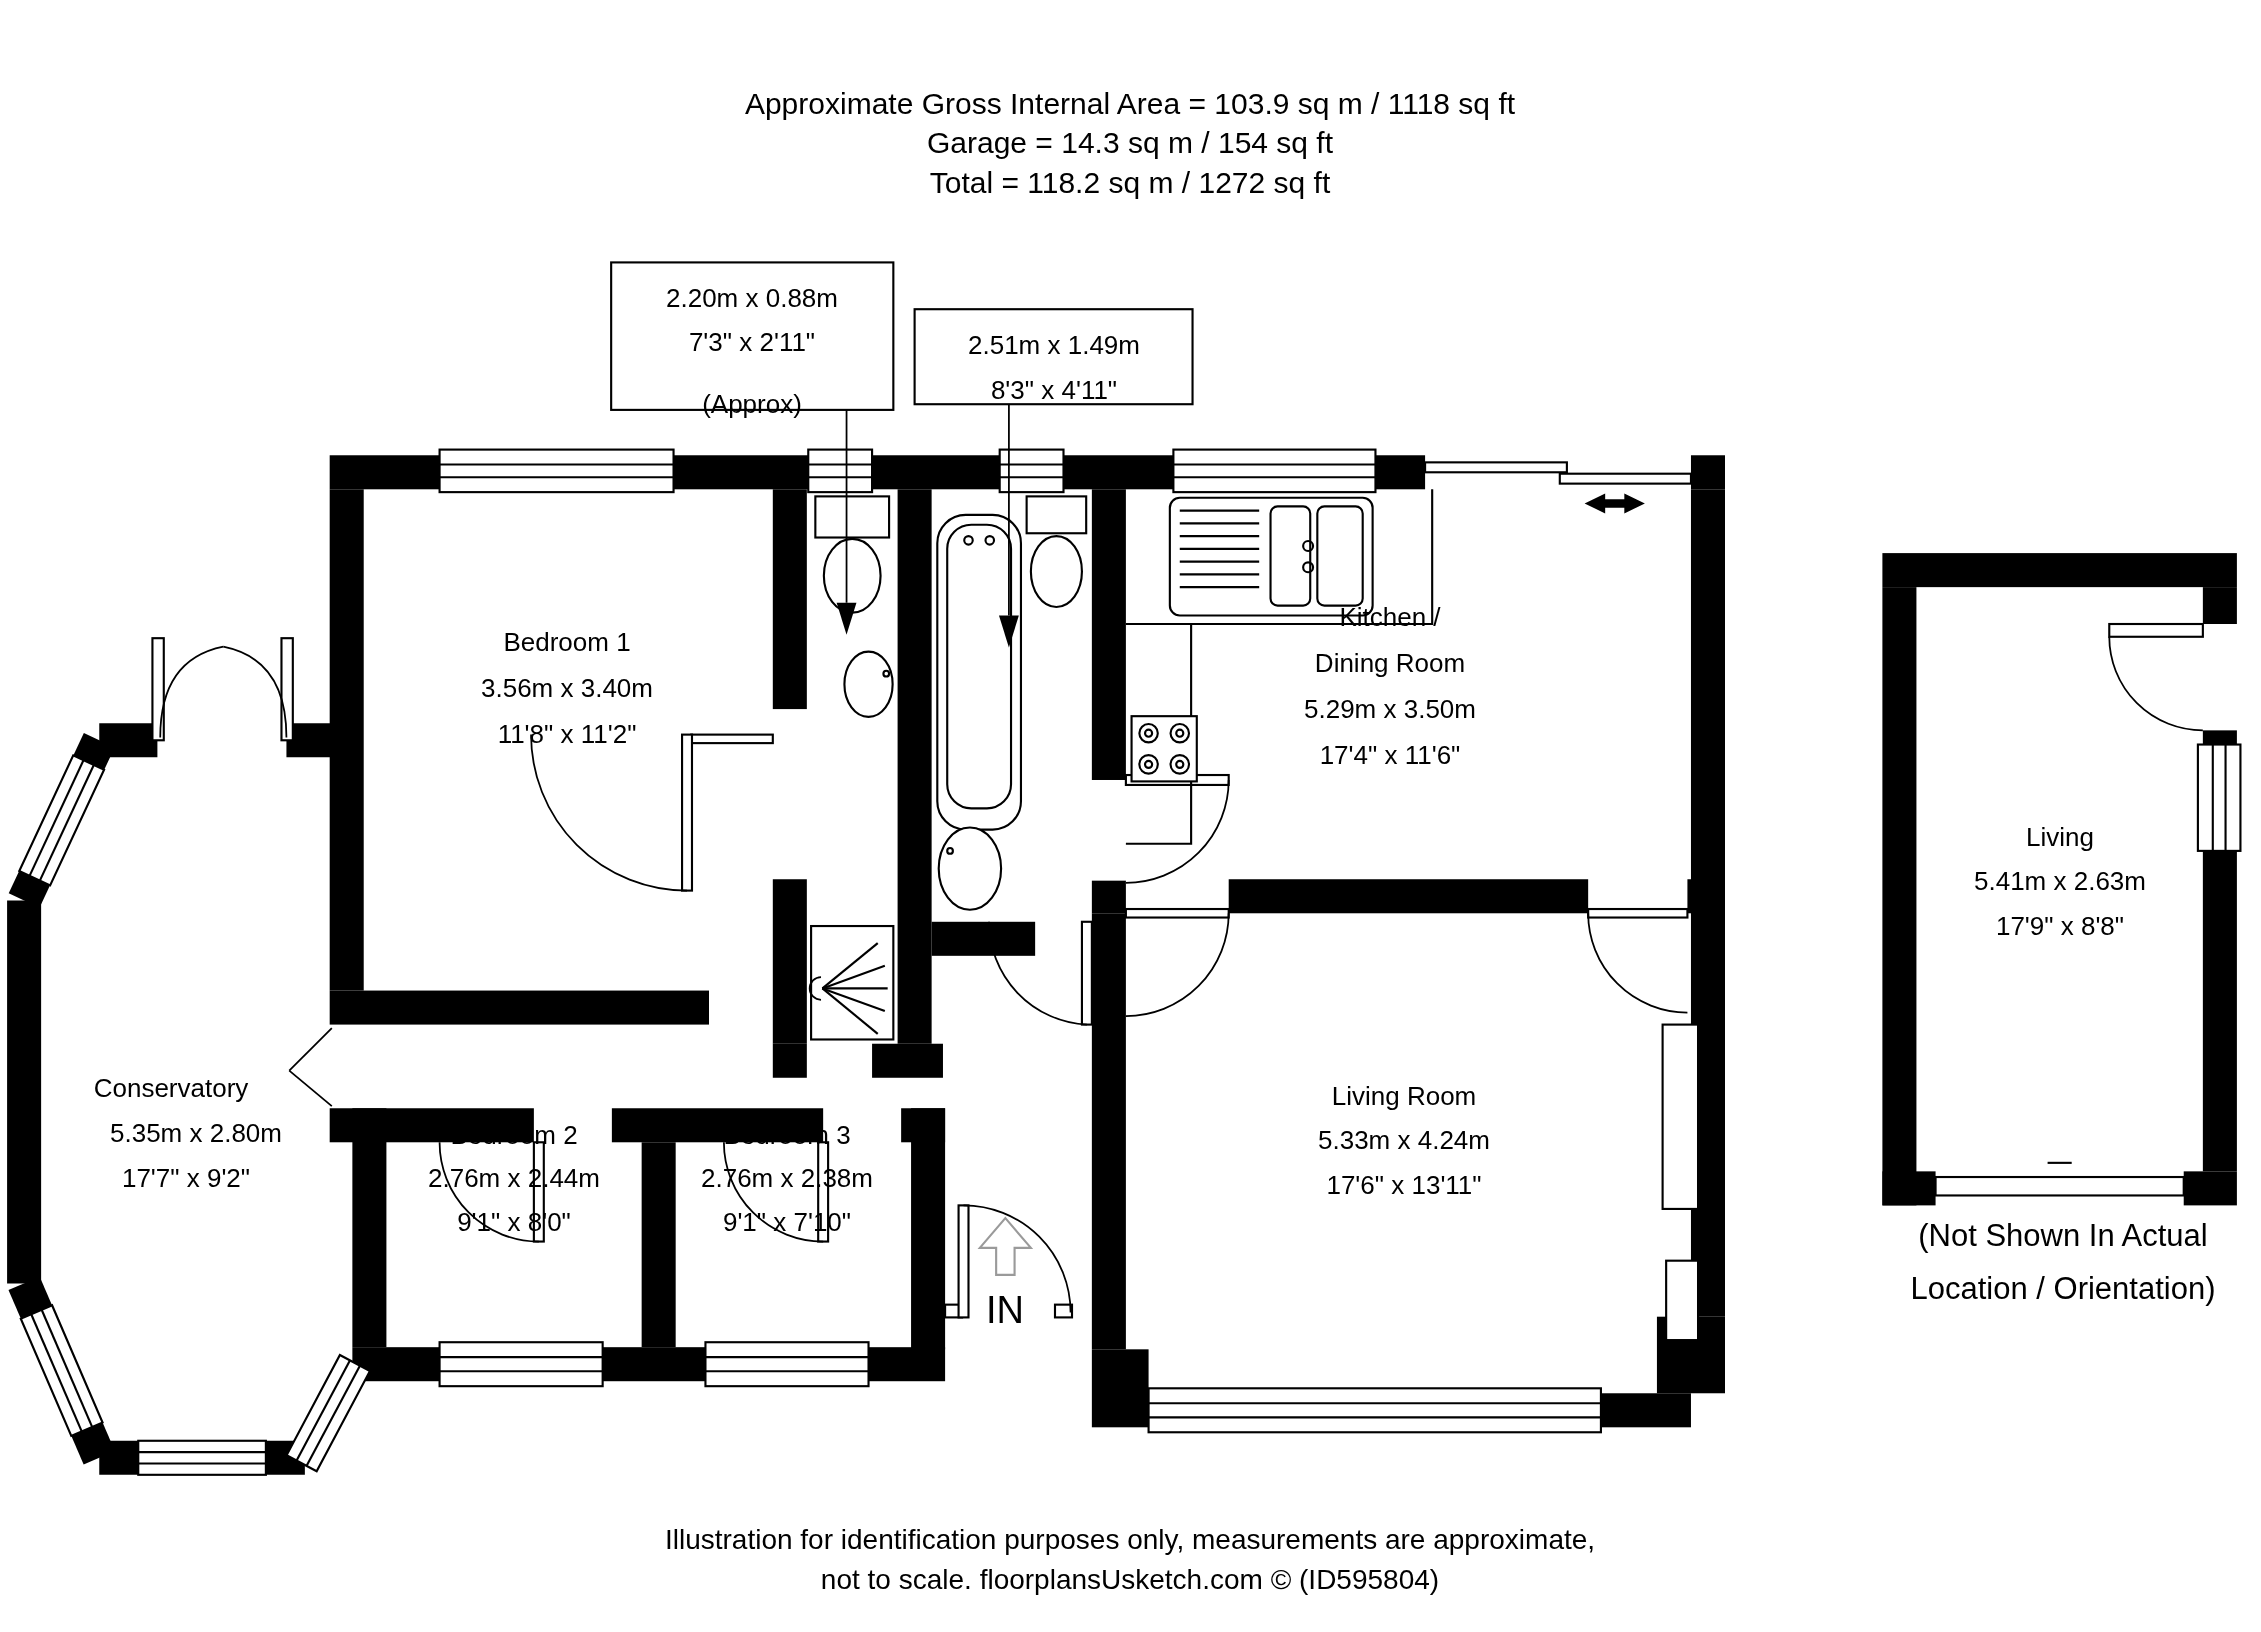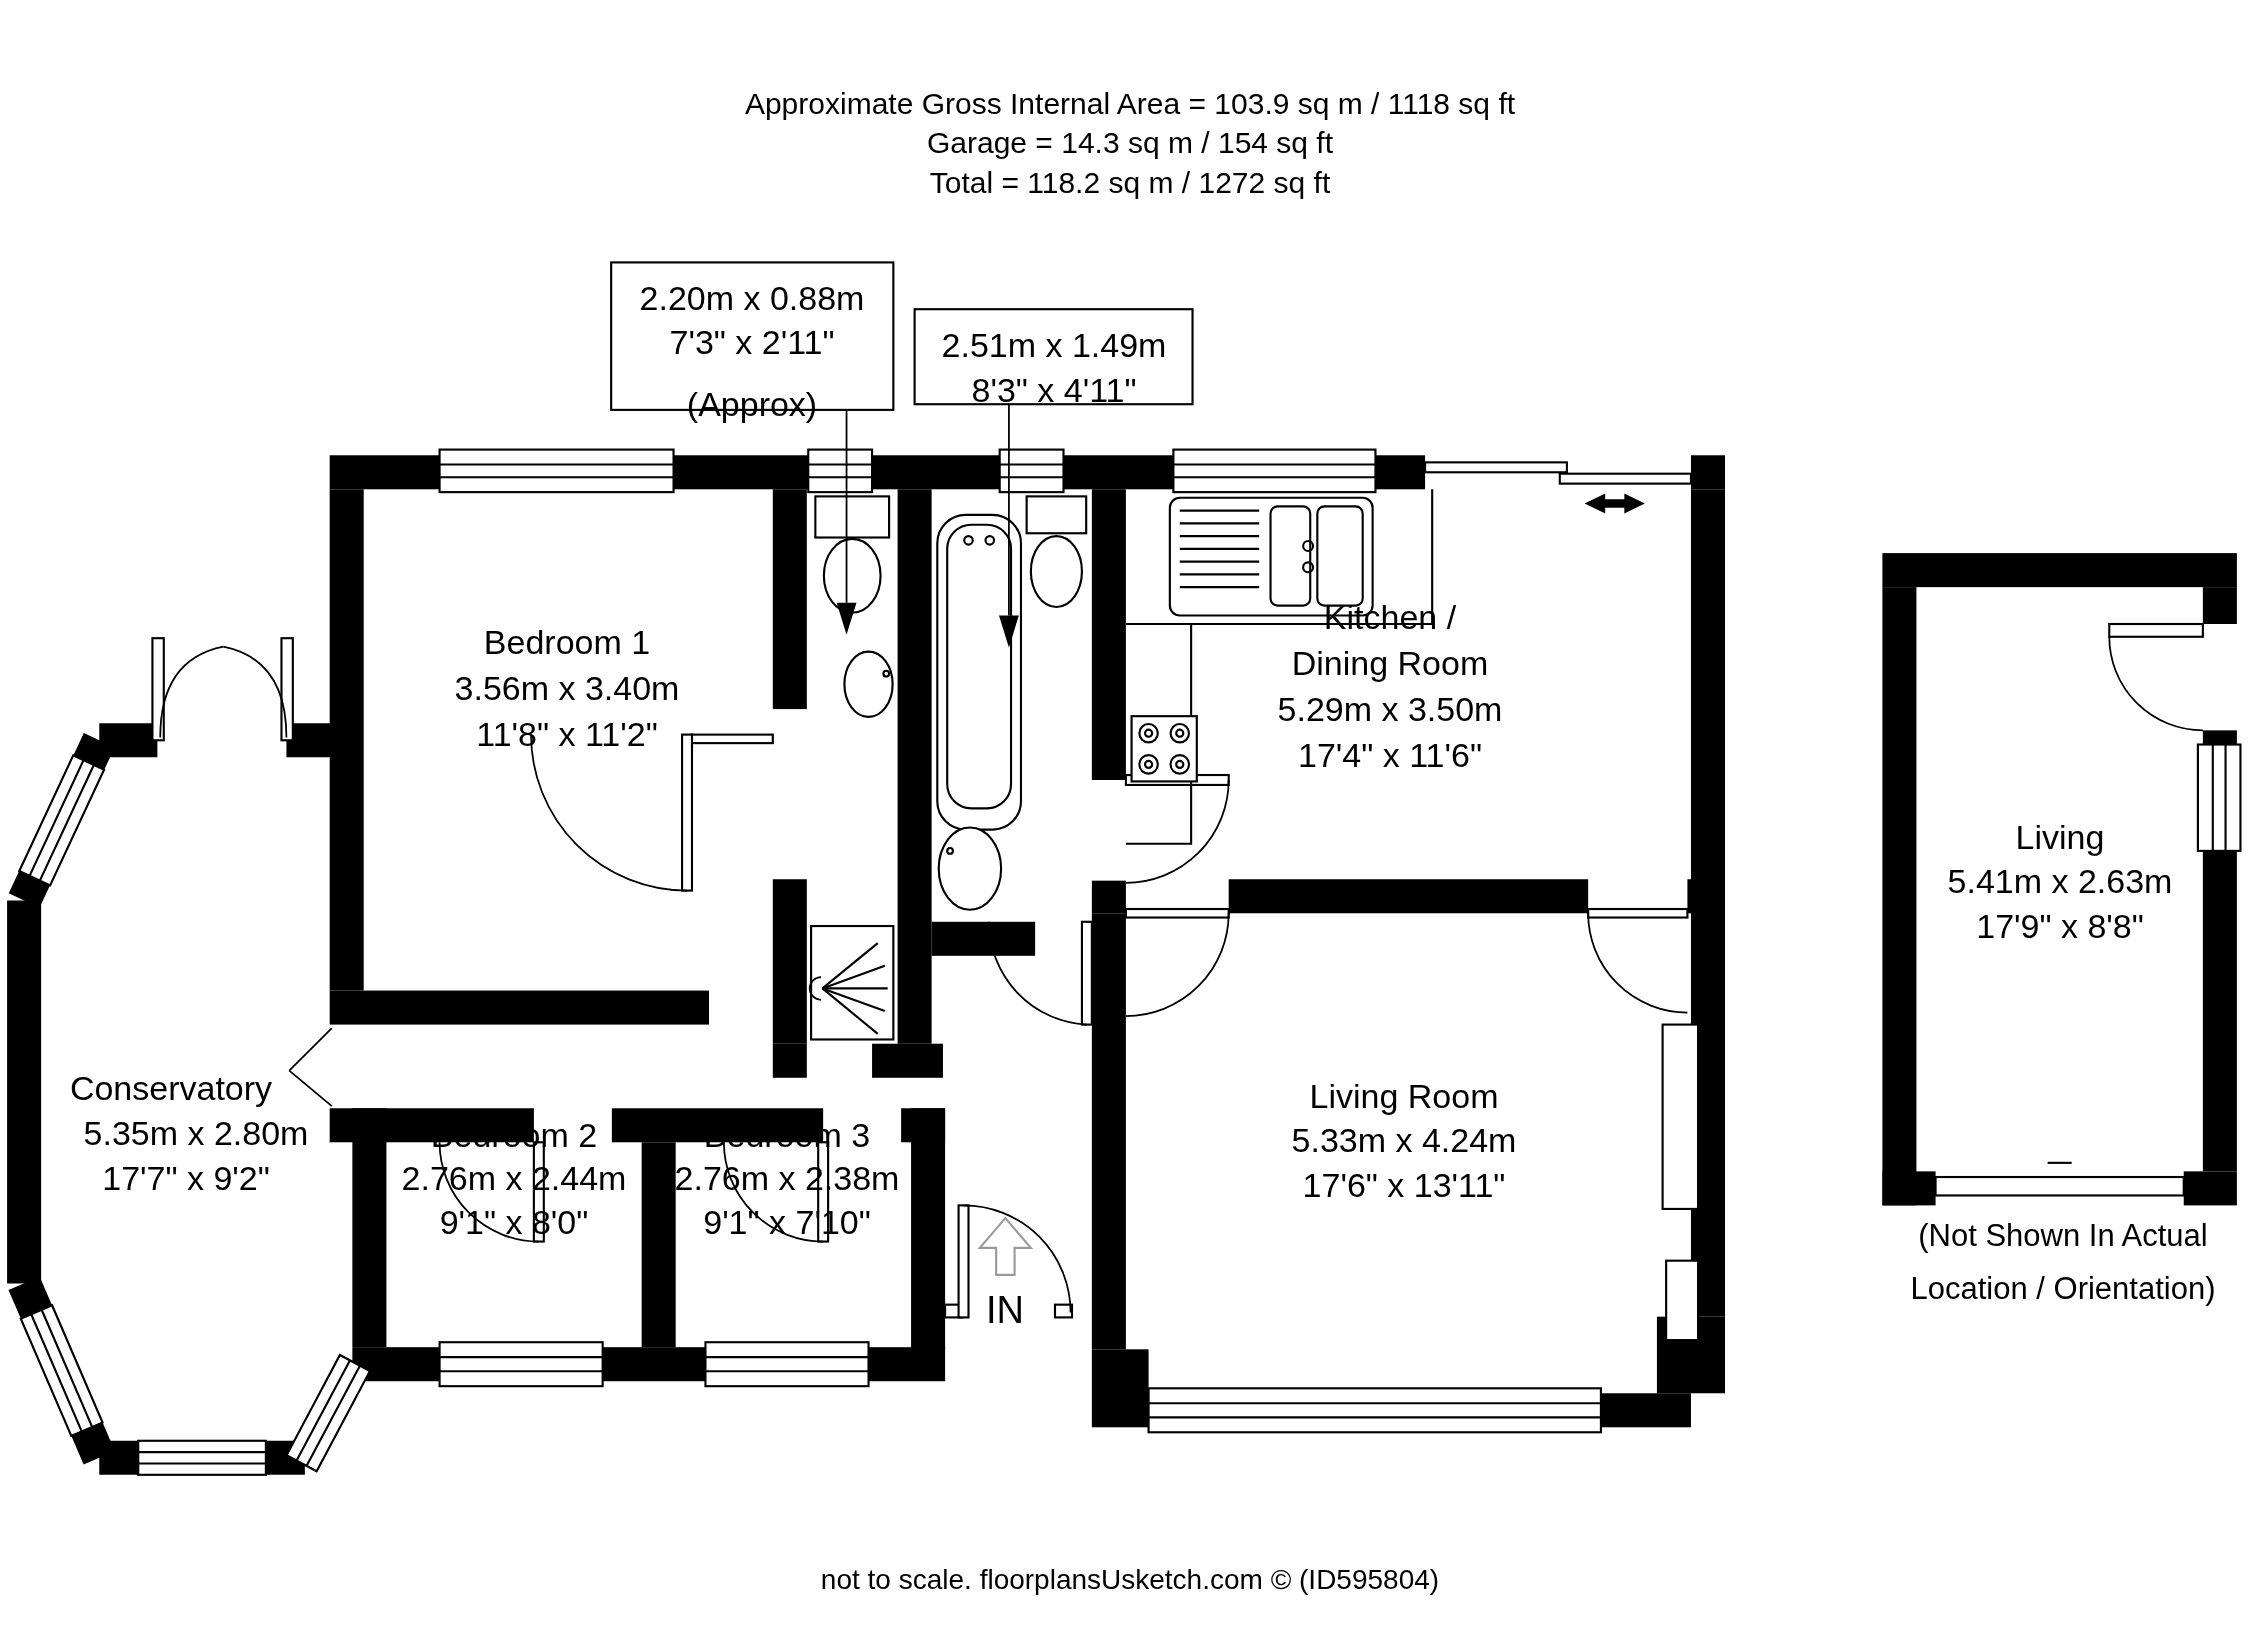--- a/index.html
+++ b/index.html
@@ -2,21 +2,21 @@
 <html style="font-size:11.3px"><head>
 <meta charset="utf-8">
 <style>
   html,body{margin:0;padding:0;background:#fff;}
   .canvas{position:relative;width:2261px;height:1633px;background:#fff;overflow:hidden;
           font-family:"Liberation Sans", sans-serif;color:#000;}
   svg{position:absolute;left:0;top:0;}
   .lbl{position:absolute;transform:translate(-50%,-50%);white-space:nowrap;
        text-align:center;line-height:1;color:#000;}
   .f42{font-size:30px;}
-  .f48{font-size:34px;}
+  .f48{font-size:26px;}
   .f40{font-size:28px;}
   .f46{font-size:31px;}
   .f54{font-size:38px;}
   .wall{fill:#000;stroke:none;}
   .thin{fill:none;stroke:#000;stroke-width:3;}
   .thinw{fill:#fff;stroke:#000;stroke-width:3;}
   .arc{fill:none;stroke:#000;stroke-width:2.5;}
   .leader{stroke:#000;stroke-width:2.5;}
 </style>
 </head>
@@ -339,16 +339,17 @@
 
   <div class="lbl f48" style="left:2060px;top:837px;">Living</div>
   <div class="lbl f48" style="left:2060px;top:881px;">5.41m x 2.63m</div>
   <div class="lbl f48" style="left:2060px;top:926px;">17'9" x 8'8"</div>
 
   <div class="lbl f54" style="left:1005px;top:1310px;">IN</div>
 
   <div class="lbl f46" style="left:2063px;top:1235px;">(Not Shown In Actual</div>
   <div class="lbl f46" style="left:2063px;top:1288px;">Location / Orientation)</div>
 
+  <div class="lbl f40" style="left:1130px;top:1540px;">Illustration for identification purposes only, measurements are approximate,</div>
   <div class="lbl f40" style="left:1130px;top:1580px;">not to scale. floorplansUsketch.com © (ID595804)</div>
 
 </div>
 
 
 </body></html>

